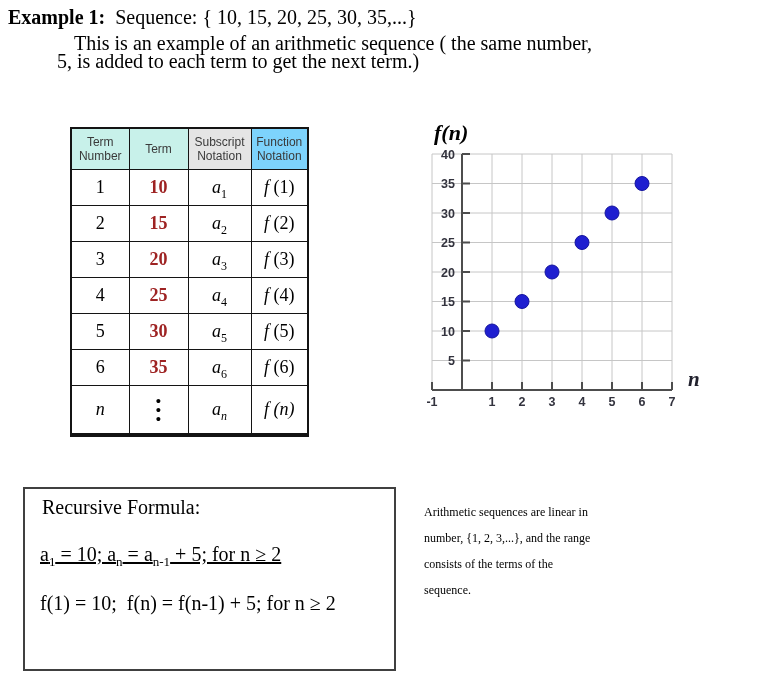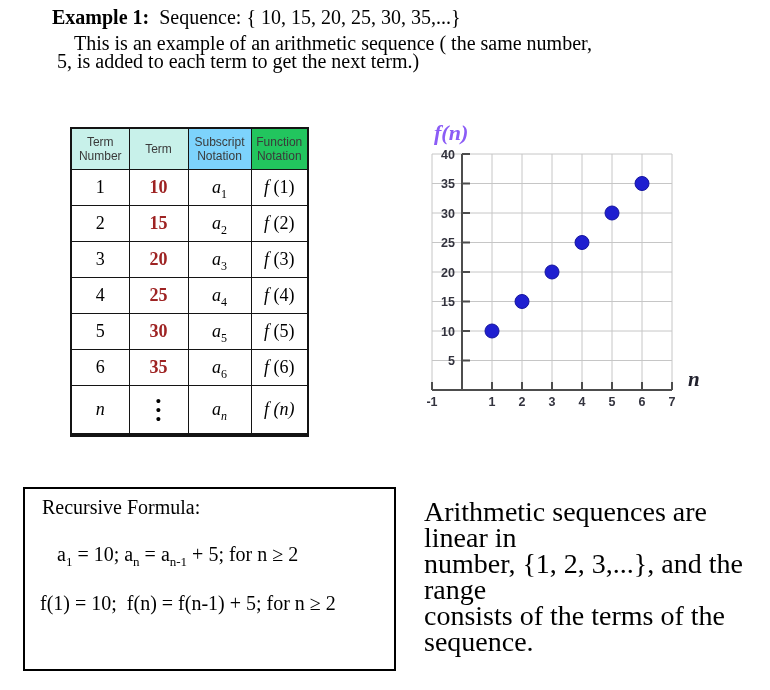--- a/index.html
+++ b/index.html
@@ -1,21 +1,21 @@
 <!DOCTYPE html>
 <html><head>
 <meta charset="utf-8">
 <style>
   html,body{margin:0;padding:0;background:#fff;}
   .page{position:relative;width:770px;height:690px;background:#ffffff;
         font-family:"Liberation Serif",serif;color:#000;overflow:hidden;}
 
   
   .hdr-line{position:absolute;font-size:20px;white-space:pre-wrap;}
-  .l1{left:8px;top:6px;margin-left:44px;}
+  .l1{left:8px;top:6px;}
   .l1 .b{font-weight:bold;}
   .l2{left:30px;top:32px;margin-left:44px;}
   .l3{left:57px;top:50px;font-family:Liberation Serif, serif;}
 
   
   table.seq-table{position:absolute;left:70px;top:127px;border-collapse:collapse;
         table-layout:fixed;border:2px solid #141414;border-bottom:4px solid #141414;}
   .seq-table th{height:40px;font-family:"Liberation Sans",sans-serif;font-size:12px;
         font-weight:400;color:#3a3a3a;white-space:pre-line;line-height:1.2;
         border:1.5px solid #141414;text-align:center;padding:0 1px;}
@@ -25,35 +25,35 @@
   .ital{font-style:italic;}
   .term-val{font-weight:bold;}
   .seq-table sub{font-size:12px;line-height:0;}
   .vdots{line-height:7px;font-size:15px;font-weight:bold;padding-top:3px;}
   .vdots div{height:9px;}
 
   
   .graph{position:absolute;left:408px;top:122px;width:330px;height:305px;}
   .plot{position:absolute;left:0;top:0;}
   .fn-label{position:absolute;left:26px;top:-2px;font-size:22px;font-style:italic;
-        font-weight:bold;color:#8b5cf6;}
+        font-weight:bold;color:#000000;}
   .n-label{position:absolute;left:280px;top:245px;font-size:21px;font-style:italic;
         font-weight:bold;color:#22222e;}
 
   
   .formula-box{position:absolute;left:23px;top:487px;width:373px;height:184px;
-        border:2px solid #000000;box-sizing:border-box;background:#fff;}
+        border:2px solid #404040;box-sizing:border-box;background:#fff;}
   .fb-title{position:absolute;left:17px;top:7px;font-size:20px;}
   .fb-line{position:absolute;font-size:20px;white-space:pre;}
   .fb-line sub{font-size:13px;line-height:0;}
-  .fb-l1{left:32px;top:54px;}
+  .fb-l1{left:15px;top:54px;text-decoration:underline;}
   .fb-l2{left:15px;top:103px;}
 
   
-  .note{position:absolute;left:424px;top:499px;font-size:28px;line-height:26px;}
+  .note{position:absolute;left:424px;top:499px;font-size:12px;line-height:26px;}
   .note div{white-space:pre-wrap;}
 </style>
 </head>
 <body>
 
 <div class="page">
 
   <div>
     <div class="hdr-line l1"><span class="b">Example 1:</span><span>  Sequence: { 10, 15, 20, 25, 30, 35,...}</span></div>
     <div class="hdr-line l2">This is an example of an arithmetic sequence ( the same number,</div>
@@ -65,23 +65,23 @@
       <col style="width:58px">
         <col style="width:59px">
         <col style="width:63px">
         <col style="width:57px">
     </colgroup>
     <thead>
       <tr>
           <th style="background: rgb(200, 241, 234);">Term
 Number</th>
           <th style="background: rgb(200, 241, 234);">Term</th>
-          <th style="background: #7dd3fc;">Subscript
+          <th style="background: #e5e5e5;">Subscript
 Notation</th>
-          <th style="background: #22c55e;">Function
+          <th style="background: #7dd3fc;">Function
 Notation</th>
         </tr>
     </thead>
     <tbody>
         <tr>
           <td>1</td>
           <td><span class="term-val" style="color: rgb(158, 35, 35);">10</span></td>
           <td><span class="ital">a</span><sub>1</sub></td>
           <td><span class="ital">f </span><span>(1)</span></td>
         </tr>

